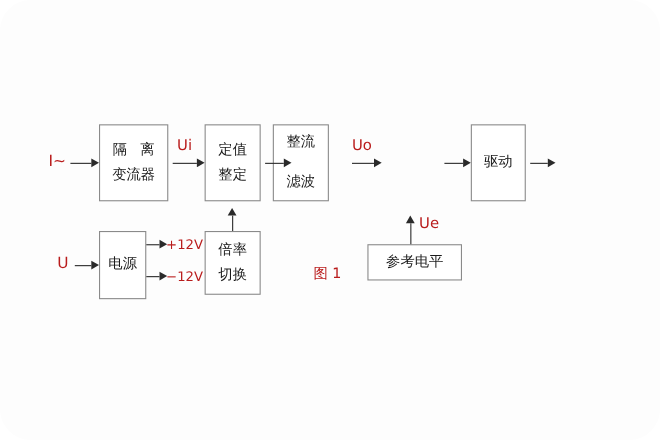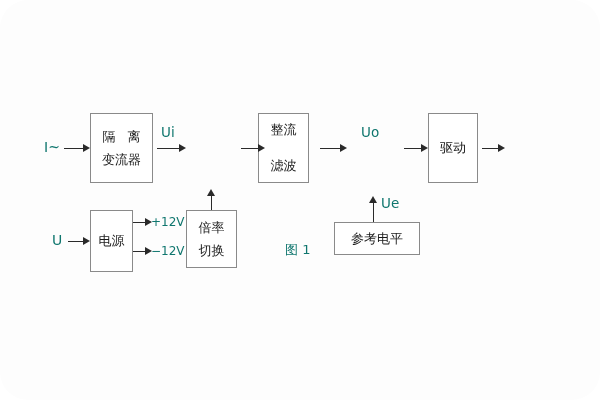--- a/index.html
+++ b/index.html
@@ -36,21 +36,21 @@
     display: block;
     white-space: nowrap;
     text-align: center;
   }
   .block .line + .line { margin-top: 9px; text-align: right; }
   .block .line.spaced { letter-spacing: 4px; text-indent: 4px; }
 
   
   .label {
     position: absolute;
-    color: #0f766e;
+    color: #b91c1c;
     white-space: nowrap;
     font-size: 13px;
     line-height: 1;
   }
   .label.sig { font-size: 13.5px; }
   .label.rail { font-size: 12px; }
   .label.caption { font-size: 13px; }
   .label.inlabel { font-size: 14px; }
 
   
@@ -83,22 +83,26 @@
 </head>
 <body>
 
 <div id="canvas">
 
   <div class="block" style="left:90px; top:113px; width:63px; height:70px;">
     <span class="line spaced">隔 离</span>
     <span class="line">变流器</span>
   </div>
 
+  <div class="block" style="left:186px; top:113px; width:51px; height:70px;">
+    <span class="line">定值</span>
+    <span class="line">整定</span>
+  </div>
 
-  <div class="block" style="left:258px; top:113px; width:51px; height:70px;gap:13px;">
+  <div class="block" style="left:248px; top:113px; width:51px; height:70px;gap:13px;">
     <span class="line">整流</span>
     <span class="line">滤波</span>
   </div>
 
 
   <div class="block single" style="left:428px; top:113px; width:50px; height:70px;justify-content:center;">
     <span class="line">驱动</span>
   </div>
 
 
@@ -114,21 +118,21 @@
   <div class="block single" style="left:334px; top:222px; width:86px; height:33px;">
     <span class="line">参考电平</span>
   </div>
 
   <div class="label inlabel" style="left:44px; top:140px;">I~</div>
 
   <div class="label inlabel" style="left:52px; top:233px;">U</div>
 
   <div class="label sig" style="left:161px; top:126px;">Ui</div>
 
-  <div class="label sig" style="left:320px; top:126px;margin-left:41px;">Uo</div>
+  <div class="label sig" style="left:320px; top:126px;">Uo</div>
 
   <div class="label sig" style="left:381px; top:197px;">Ue</div>
 
   <div class="label rail" style="left:151px; top:216px;">+12V</div>
 
   <div class="label rail" style="left:151px; top:245px;">−12V</div>
 
   <div class="label caption" style="left:285px; top:243px;">图 1</div>
 
   <div class="hline" style="left:64px; top:148px; width:19px;"></div>

